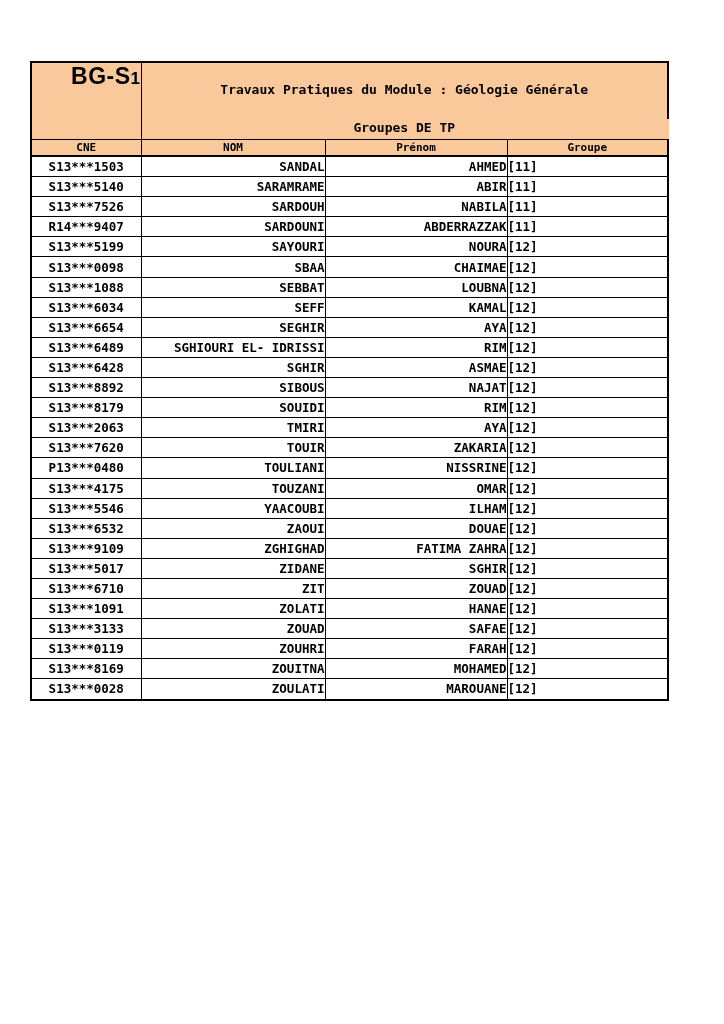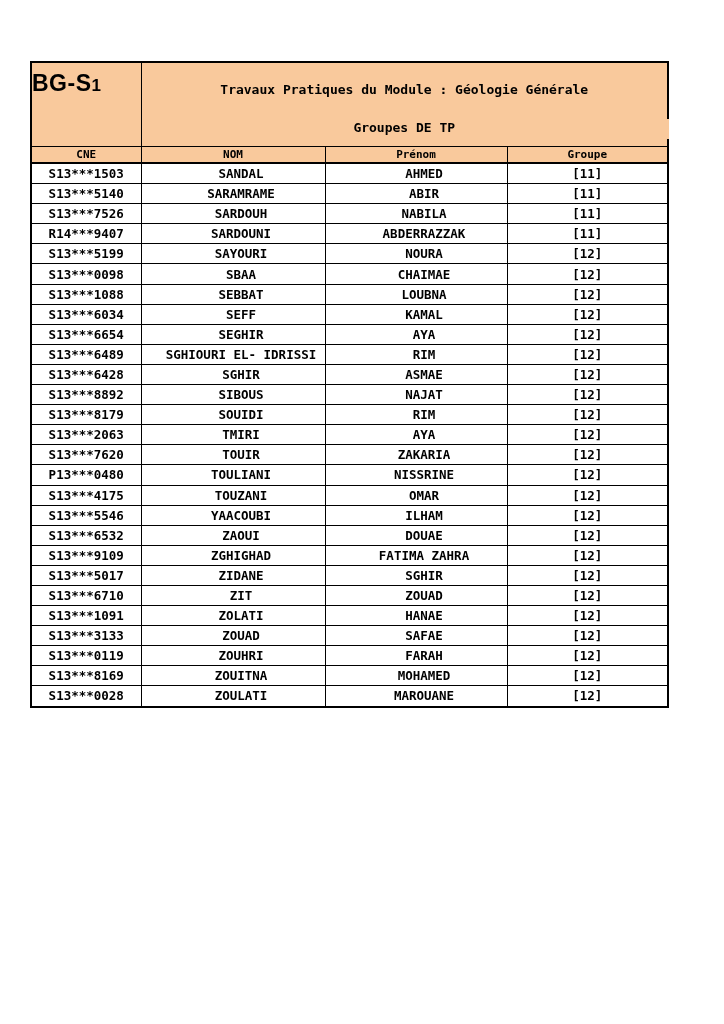--- a/index.html
+++ b/index.html
@@ -28,26 +28,25 @@
     overflow: hidden;
     white-space: nowrap;
   }
   
   tr.hdr-block td {
     background: var(--header-fill, #f9c99c);
     height: 76px;
     vertical-align: top;
   }
   td.badge-cell {
-    text-align: left;
+    text-align: right;
     font-family: "Liberation Sans", sans-serif;
     font-weight: 700;
     font-size: 23px;
     letter-spacing: 0.5px;
-    padding-top: 7px;
   }
   .badge-digit { font-size: 17px; }
   td.title-cell { position: relative; }
   .doc-title, .doc-subtitle {
     position: absolute;
     left: 0; right: 0;
     text-align: center;
     font-weight: 700;
     font-size: 13px;
   }
@@ -64,22 +63,22 @@
   }
   
   tbody td {
     height: 19.1px;
     font-size: 12.5px;
     font-weight: 700;
     vertical-align: middle;
     background: #ffffff;
   }
   td.cne    { text-align: center; }
-  td.nom, td.prenom { text-align: center; padding-left: 16px; }
-  td.groupe { text-align: center; }
+  td.nom, td.prenom { text-align: right; padding-left: 16px; }
+  td.groupe { }
   
   .notch {
     position: absolute;
     left: 664px;
     top: 119px;
     width: 5px;
     height: 20px;
     background: var(--header-fill, #f9c99c);
   }
 </style>

